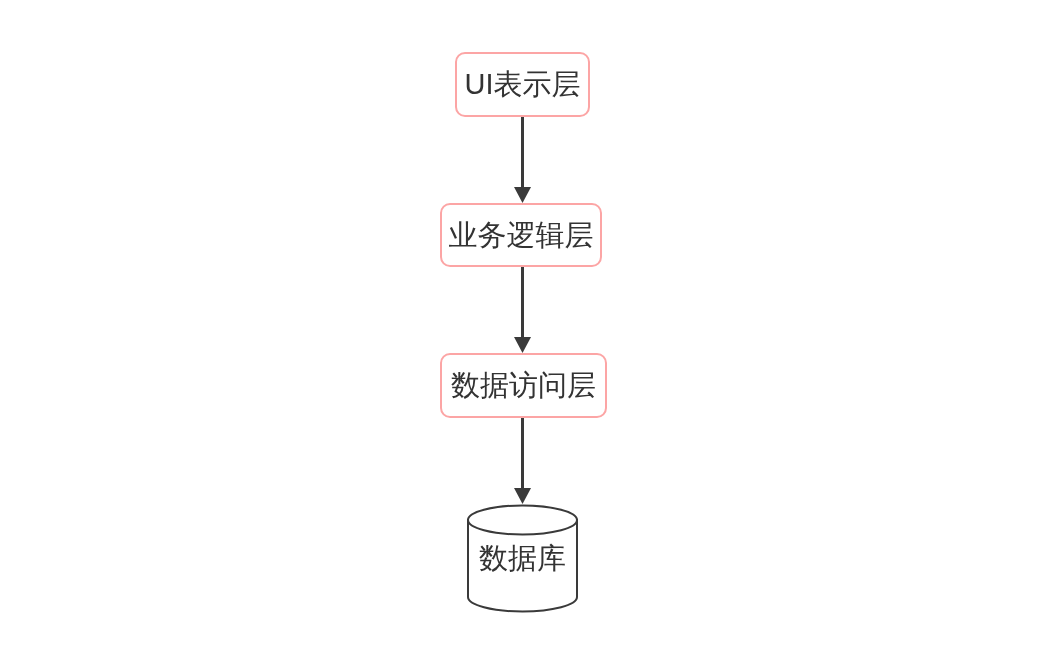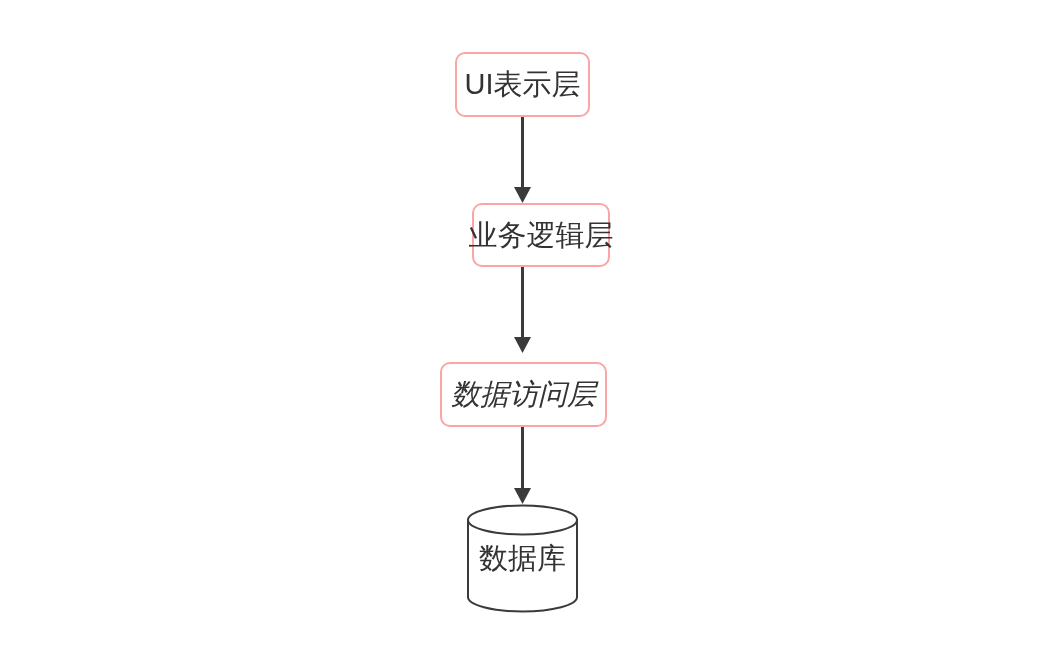--- a/index.html
+++ b/index.html
@@ -43,22 +43,22 @@
     border-radius: 10px;
     display: flex;
     align-items: center;
     justify-content: center;
     font-size: 29px;
     color: #333333;
     line-height: 1;
     white-space: nowrap;
   }
   .node-ui   { left: 455px; top: 52px;  width: 135px; height: 65px; }
-  .node-biz  { left: 440px; top: 203px; width: 138px; height: 64px; margin-left: 32px; }
-  .node-dal  { left: 440px; top: 362px; width: 167px; height: 65px; font-style: italic; }
+  .node-biz  { left: 440px; top: 203px; width: 162px; height: 64px; }
+  .node-dal  { left: 440px; top: 353px; width: 167px; height: 65px; }
   .cyl-label {
     position: absolute;
     left: 467px;
     top: 505px;
     width: 111px;
     height: 107px;
     display: flex;
     align-items: center;
     justify-content: center;
     font-size: 29px;

